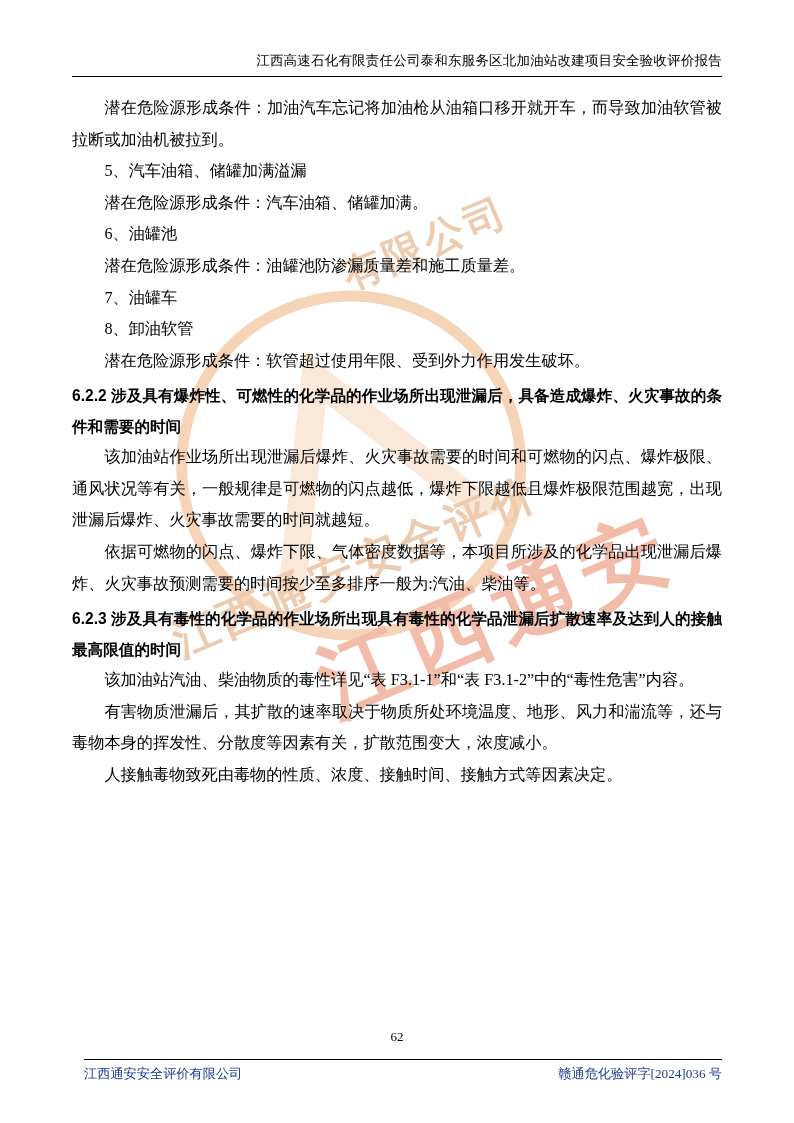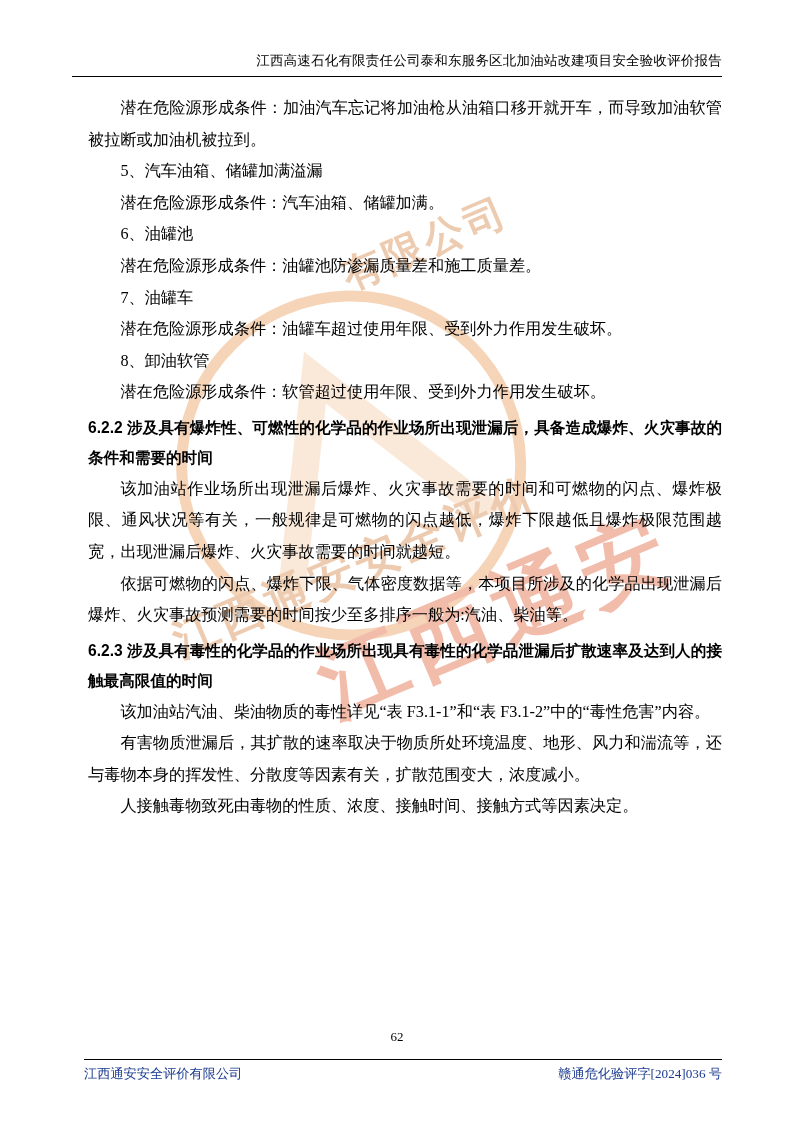--- a/index.html
+++ b/index.html
@@ -119,21 +119,20 @@
     letter-spacing: 0.2px;
   }
 
   
   .content {
     position: relative;
     z-index: 10;
     font-size: 16.2px;
     line-height: 1.95;
     text-align: justify;
-    margin-left: 16px;
   }
   .p-indent {
     text-indent: 2em;
     margin: 0;
   }
   .heading {
     font-weight: bold;
     margin: 4px 0 0 0;
     text-indent: 0;
     line-height: 1.95;
@@ -189,21 +188,20 @@
 
     <p class="p-indent">潜在危险源形成条件：加油汽车忘记将加油枪从油箱口移开就开车，而导致加油软管被拉断或加油机被拉到。</p>
 
     <p class="p-indent">5、汽车油箱、储罐加满溢漏</p>
     <p class="p-indent">潜在危险源形成条件：汽车油箱、储罐加满。</p>
 
     <p class="p-indent">6、油罐池</p>
     <p class="p-indent">潜在危险源形成条件：油罐池防渗漏质量差和施工质量差。</p>
 
     <p class="p-indent">7、油罐车</p>
-    <p class="p-indent">潜在危险源形成条件：油罐车超过使用年限、受到外力作用发生破坏。</p>
 
     <p class="p-indent">8、卸油软管</p>
     <p class="p-indent">潜在危险源形成条件：软管超过使用年限、受到外力作用发生破坏。</p>
 
     <p class="heading">6.2.2 涉及具有爆炸性、可燃性的化学品的作业场所出现泄漏后，具备造成爆炸、火灾事故的条件和需要的时间</p>
 
     <p class="p-indent">该加油站作业场所出现泄漏后爆炸、火灾事故需要的时间和可燃物的闪点、爆炸极限、通风状况等有关，一般规律是可燃物的闪点越低，爆炸下限越低且爆炸极限范围越宽，出现泄漏后爆炸、火灾事故需要的时间就越短。</p>
     <p class="p-indent">依据可燃物的闪点、爆炸下限、气体密度数据等，本项目所涉及的化学品出现泄漏后爆炸、火灾事故预测需要的时间按少至多排序一般为:汽油、柴油等。</p>
 
     <p class="heading">6.2.3 涉及具有毒性的化学品的作业场所出现具有毒性的化学品泄漏后扩散速率及达到人的接触最高限值的时间</p>

